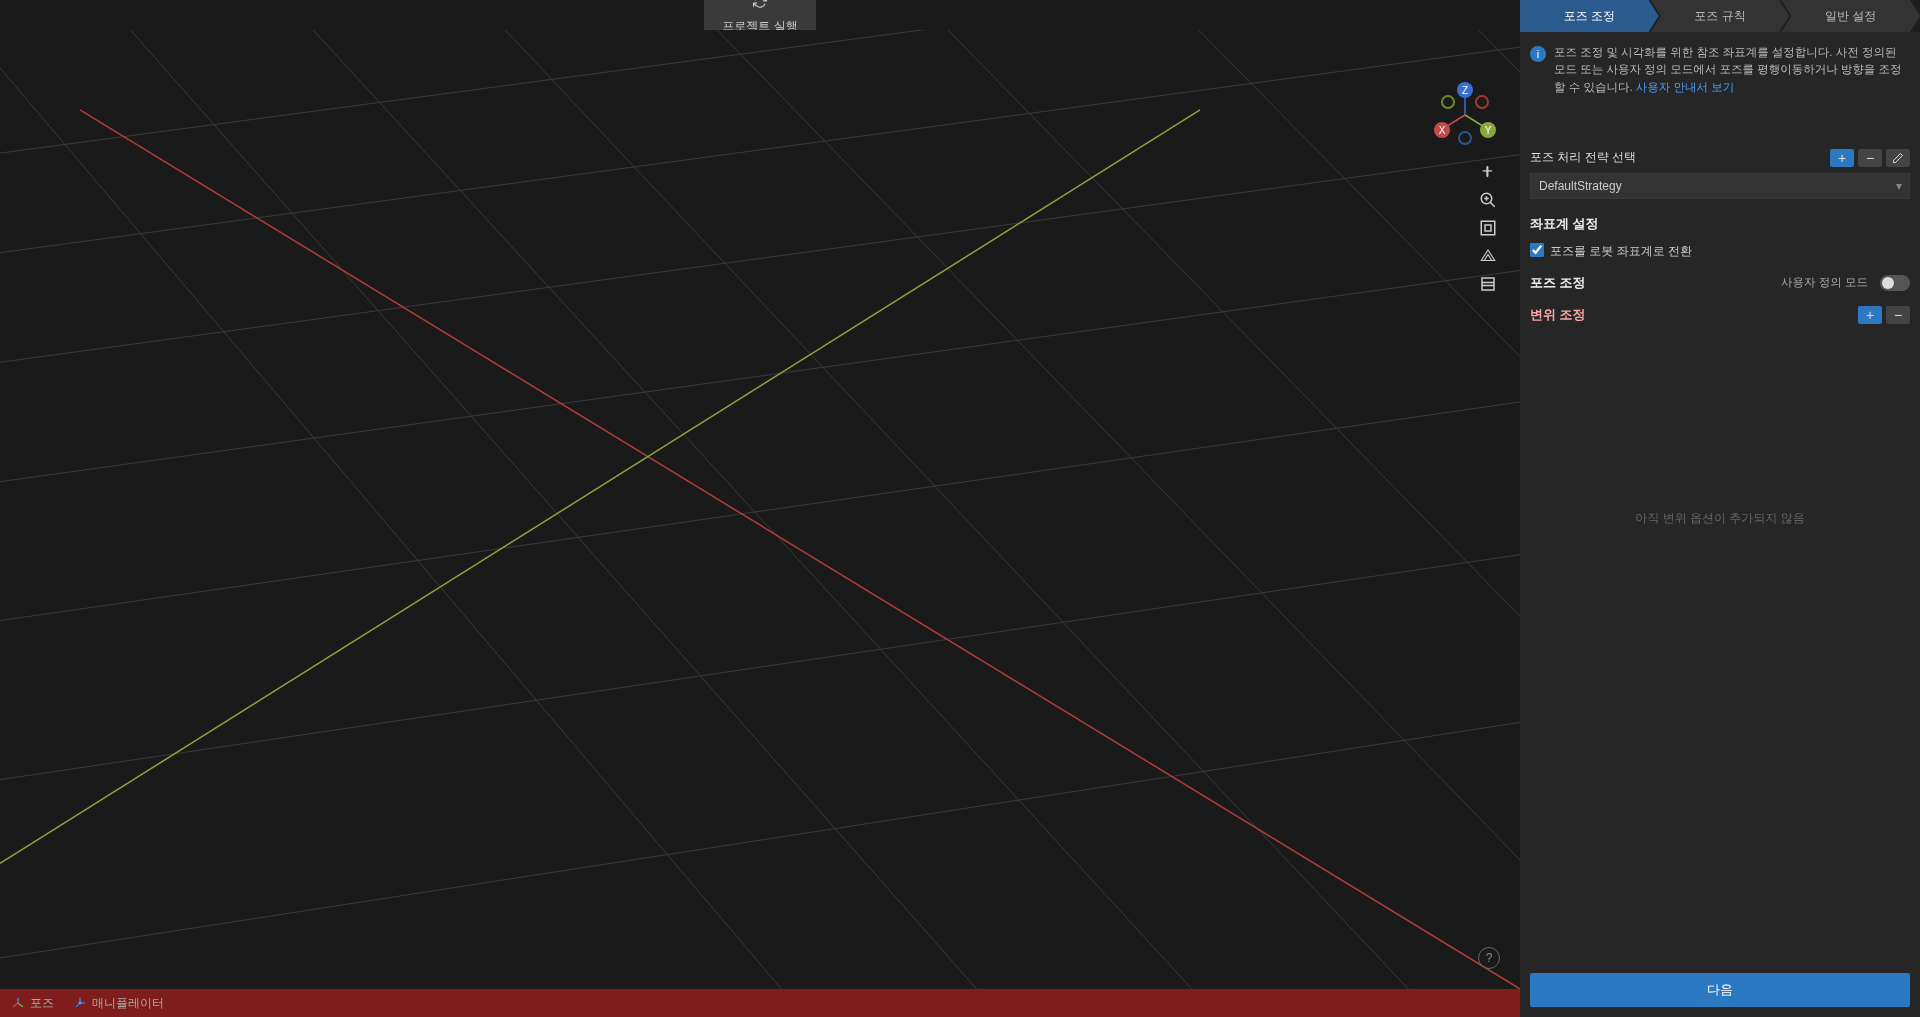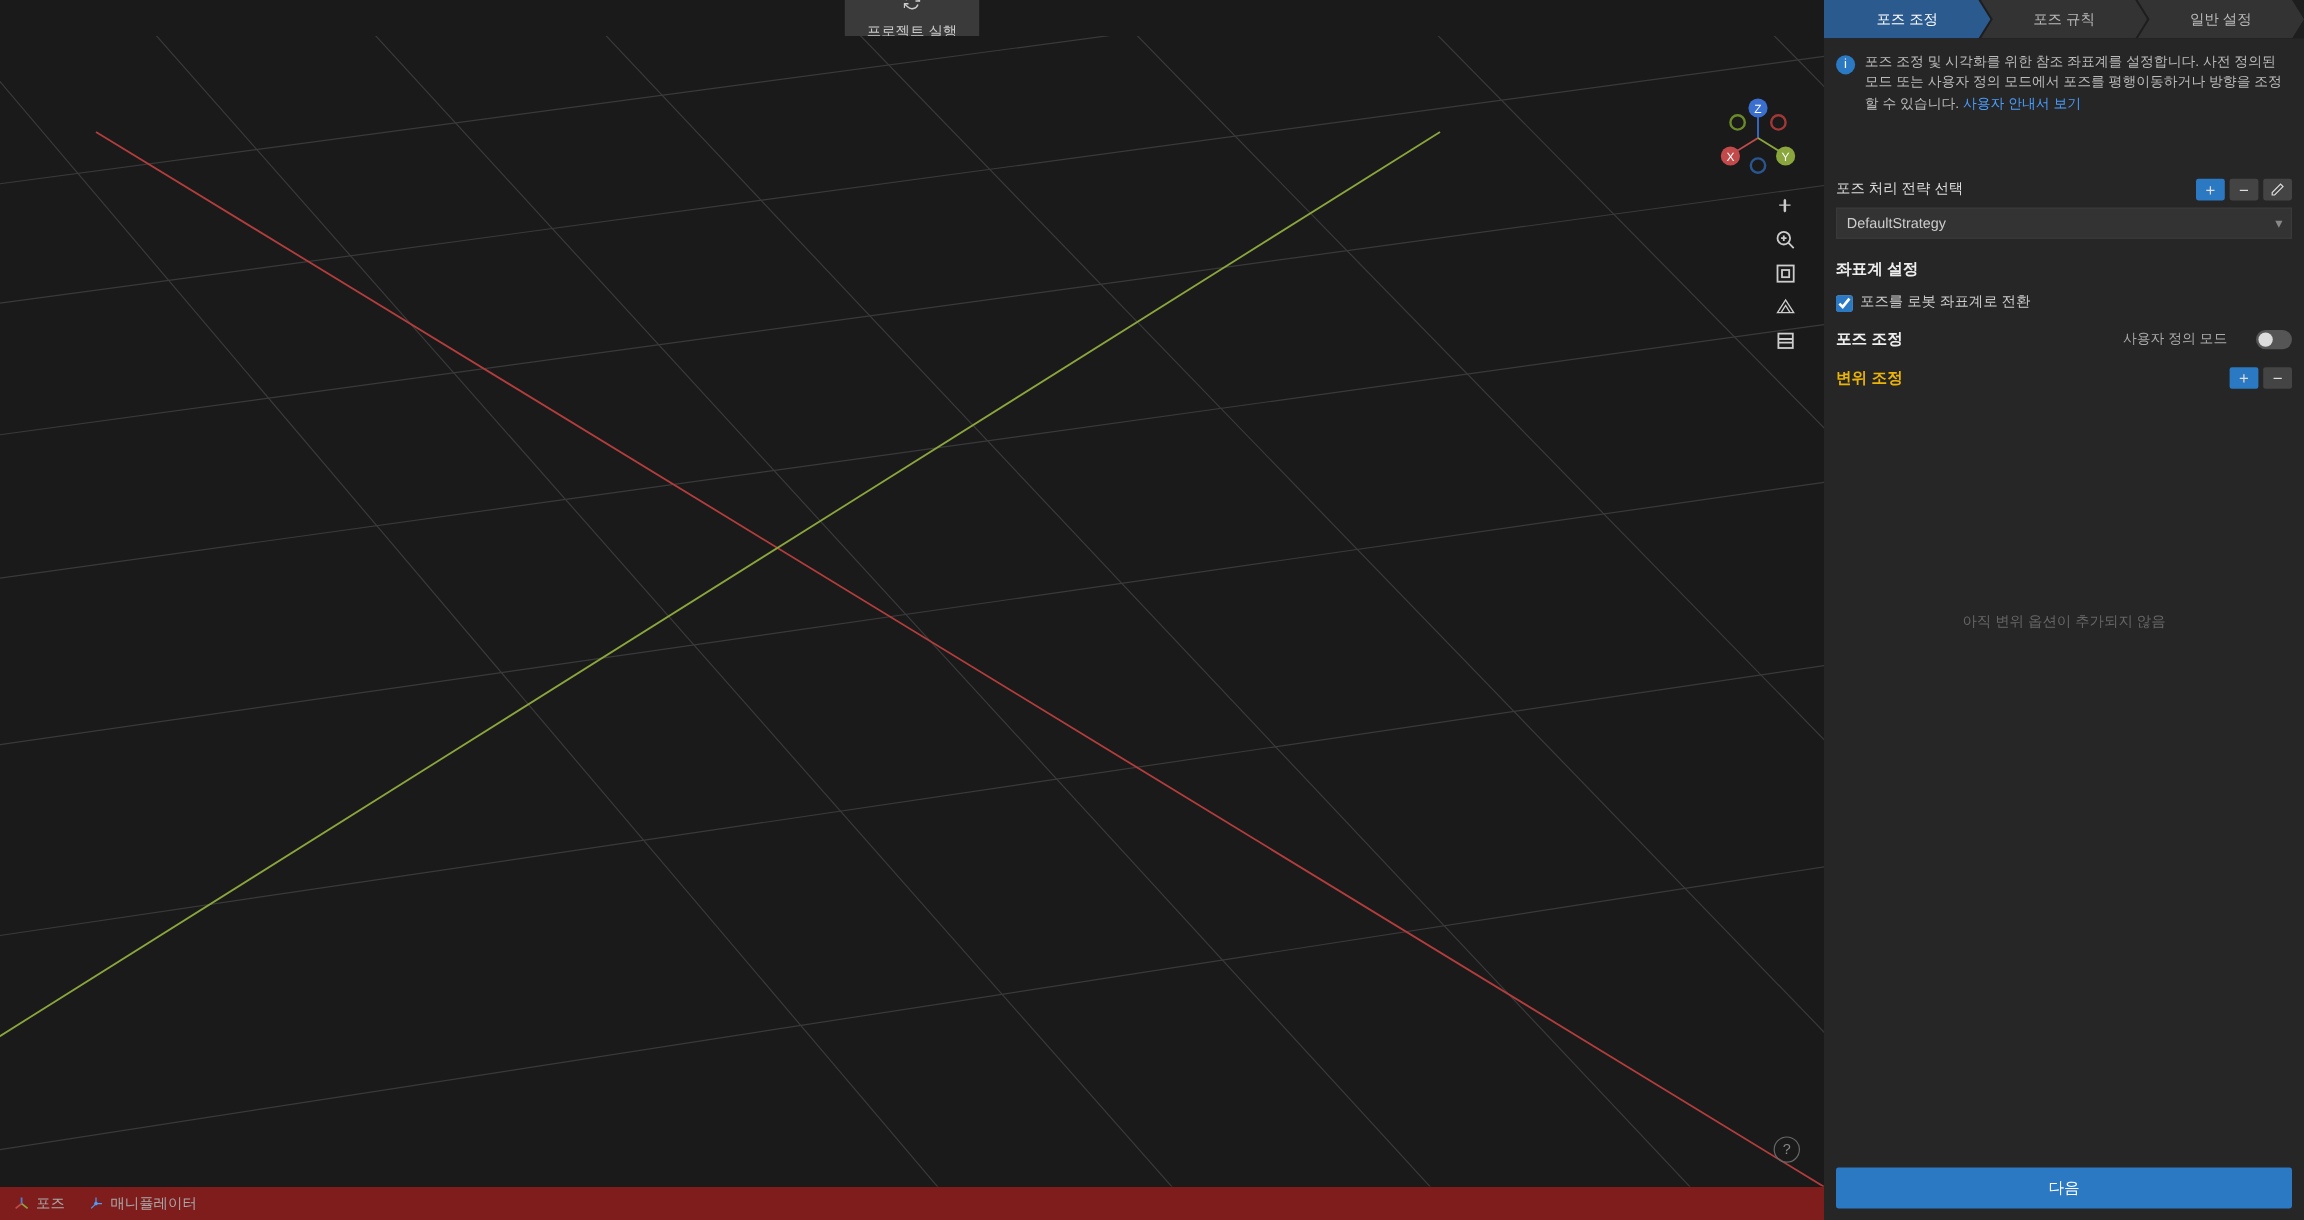--- a/index.html
+++ b/index.html
@@ -196,40 +196,40 @@
   pointer-events: none;
 }
 .heading {
   font-size: 13px;
   font-weight: bold;
   color: #eee;
   padding: 8px 0 4px 0;
 }
 .checkbox-row {
   display: flex;
-  align-items: flex-end;
+  align-items: flex-start;
   gap: 6px;
   padding: 6px 0;
   font-size: 12px;
   color: #ccc;
 }
 .checkbox-row input { accent-color: #2b78c3; width: 14px; height: 14px; }
 .help-text {
   font-size: 11.5px;
   color: #888;
   line-height: 1.5;
   padding: 4px 0 8px 0;
 }
 .row-toggle {
   display: flex;
   justify-content: space-between;
   align-items: center;
   padding: 8px 0 4px 0;
 }
-.toggle-label { font-size: 11.5px; color: #aaa; display: flex; gap: 24px; }
+.toggle-label { font-size: 11.5px; color: #aaa; display: flex; gap: 12px; }
 .toggle {
   width: 30px; height: 16px; background: #555; border-radius: 8px; position: relative; cursor: pointer;
 }
 .toggle::after {
   content: ""; position: absolute; width: 12px; height: 12px; background: #ddd; border-radius: 50%;
   top: 2px; left: 2px;
 }
 .subpanel {
   background: #2e2e2e;
   border-radius: 2px;
@@ -256,21 +256,21 @@
   cursor: pointer;
   border-radius: 2px;
 }
 .scenario-btn.active { background: #2b5a8f; color: #fff; }
 .translate-section {
   display: flex;
   justify-content: space-between;
   align-items: center;
   padding: 10px 0 6px 0;
 }
-.translate-title { font-size: 13px; font-weight: bold; color: #eab308; }
+.translate-title { font-size: 13px; font-weight: bold; color: #fca5a5; }
 .empty-state {
   text-align: center;
   color: #666;
   font-size: 12px;
   padding: 180px 0;
 }
 .footer-btn {
   margin: 8px 10px 10px 10px;
   padding: 8px;
   background: #2b78c3;

